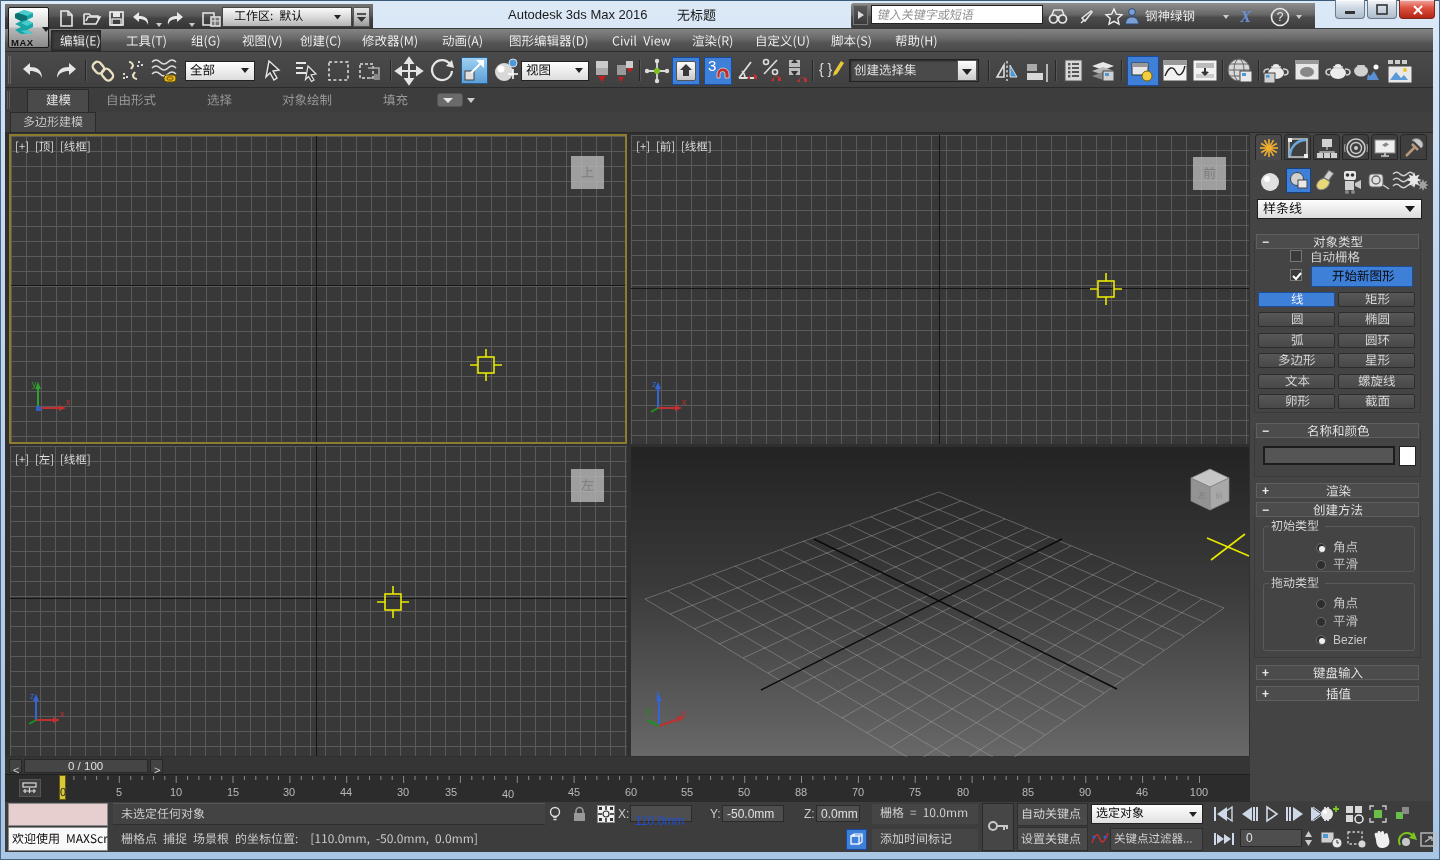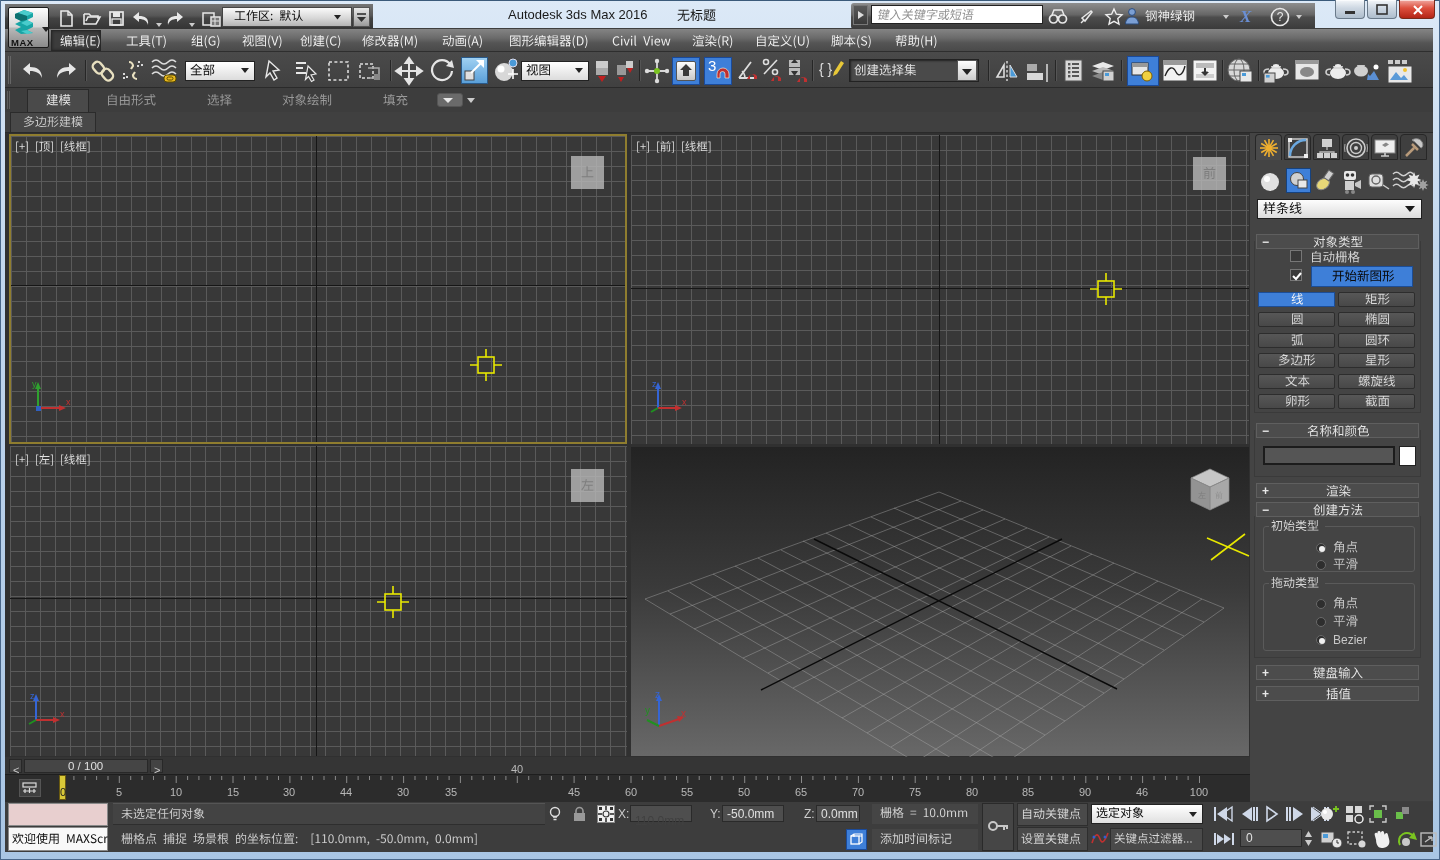--- a/index.html
+++ b/index.html
@@ -1105,29 +1105,29 @@
     </g>
   </svg>
 <div class="abs" style="left:47px;top:786px;width:30px;text-align:center;font:11px 'Liberation Sans';color:#b8b8b8">0</div>
 <div class="abs" style="left:104px;top:786px;width:30px;text-align:center;font:11px 'Liberation Sans';color:#b8b8b8">5</div>
 <div class="abs" style="left:161px;top:786px;width:30px;text-align:center;font:11px 'Liberation Sans';color:#b8b8b8">10</div>
 <div class="abs" style="left:218px;top:786px;width:30px;text-align:center;font:11px 'Liberation Sans';color:#b8b8b8">15</div>
 <div class="abs" style="left:274px;top:786px;width:30px;text-align:center;font:11px 'Liberation Sans';color:#b8b8b8">30</div>
 <div class="abs" style="left:331px;top:786px;width:30px;text-align:center;font:11px 'Liberation Sans';color:#b8b8b8">44</div>
 <div class="abs" style="left:388px;top:786px;width:30px;text-align:center;font:11px 'Liberation Sans';color:#b8b8b8">30</div>
 <div class="abs" style="left:445px;top:786px;width:30px;font:11px 'Liberation Sans';color:#b8b8b8">35</div>
-<div class="abs" style="left:502px;top:763px;width:30px;text-align:center;font:11px 'Liberation Sans';color:#b8b8b8">40</div>
+<div class="abs" style="left:502px;top:788px;width:30px;text-align:left;font:11px 'Liberation Sans';color:#b8b8b8">40</div>
 <div class="abs" style="left:559px;top:786px;width:30px;text-align:center;font:11px 'Liberation Sans';color:#b8b8b8">45</div>
 <div class="abs" style="left:616px;top:786px;width:30px;text-align:center;font:11px 'Liberation Sans';color:#b8b8b8">60</div>
 <div class="abs" style="left:672px;top:786px;width:30px;text-align:center;font:11px 'Liberation Sans';color:#b8b8b8">55</div>
 <div class="abs" style="left:729px;top:786px;width:30px;text-align:center;font:11px 'Liberation Sans';color:#b8b8b8">50</div>
-<div class="abs" style="left:786px;top:786px;width:30px;text-align:center;font:11px 'Liberation Sans';color:#b8b8b8">65</div>
+<div class="abs" style="left:786px;top:786px;width:30px;text-align:center;font:11px 'Liberation Sans';color:#b8b8b8">88</div>
 <div class="abs" style="left:843px;top:786px;width:30px;text-align:center;font:11px 'Liberation Sans';color:#b8b8b8">70</div>
 <div class="abs" style="left:900px;top:786px;width:30px;text-align:center;font:11px 'Liberation Sans';color:#b8b8b8">75</div>
-<div class="abs" style="left:957px;top:786px;width:30px;text-align:center;font:11px 'Liberation Sans';color:#b8b8b8">80</div>
+<div class="abs" style="left:957px;top:786px;width:30px;text-align:left;font:11px 'Liberation Sans';color:#b8b8b8">80</div>
 <div class="abs" style="left:1013px;top:786px;width:30px;text-align:center;font:11px 'Liberation Sans';color:#b8b8b8">85</div>
 <div class="abs" style="left:1070px;top:786px;width:30px;text-align:center;font:11px 'Liberation Sans';color:#b8b8b8">90</div>
 <div class="abs" style="left:1127px;top:786px;width:30px;text-align:center;font:11px 'Liberation Sans';color:#b8b8b8">46</div>
 <div class="abs" style="left:1184px;top:786px;width:30px;text-align:center;font:11px 'Liberation Sans';color:#b8b8b8">100</div>
 <div class="" style="left:59px;top:775px;width:7px;height:25px;background:#d8c838;border:1px solid #6a5a10"></div>
 <div class="abs" style="left:60px;top:786px;font:11px 'Liberation Sans';color:#222">0</div>
 <div class="" style="left:5px;top:802px;width:1428px;height:50px;background:#3d3d3d"></div>
 <div class="" style="left:8px;top:803px;width:100px;height:23px;background:#e8cfcf;border:1px solid #8a8a8a"></div>
 <div class="" style="left:8px;top:827px;width:100px;height:24px;background:#f8f8f8;border:1px solid #8a8a8a"></div>
 <svg class="t " style="left:12.0px;top:833.0px;" width="97" height="14">
@@ -1215,21 +1215,21 @@
       <rect x="1" y="12" width="3" height="3"></rect>
       <rect x="12" y="12" width="3" height="3"></rect>
       <rect x="7.2" y="0" width="1.6" height="4"></rect>
       <rect x="7.2" y="12" width="1.6" height="4"></rect>
       <rect x="0" y="7.2" width="4" height="1.6"></rect>
       <rect x="12" y="7.2" width="4" height="1.6"></rect>
     </g>
   </svg>
 <div class="abs" style="left:618px;top:807px;font:12px 'Liberation Sans';color:#ccc">X:</div>
 <div class="" style="left:630px;top:805px;width:62px;height:17px;background:#4e4e4e;border:1px solid #2a2a2a"></div>
-<div class="abs" style="left:635px;top:814px;font:12px 'Liberation Sans';color:#404040">110.0mm</div>
+<div class="abs" style="left:635px;top:814px;font:12px 'Liberation Sans';color:#1d4ed8">110.0mm</div>
 <div class="abs" style="left:710px;top:807px;font:12px 'Liberation Sans';color:#ccc">Y:</div>
 <div class="" style="left:722px;top:805px;width:62px;height:17px;background:#4e4e4e;border:1px solid #2a2a2a"></div>
 <div class="abs" style="left:727px;top:807px;font:12px 'Liberation Sans';color:#e0e0e0">-50.0mm</div>
 <div class="abs" style="left:804px;top:807px;font:12px 'Liberation Sans';color:#ccc">Z:</div>
 <div class="" style="left:816px;top:805px;width:44px;height:17px;background:#4e4e4e;border:1px solid #2a2a2a"></div>
 <div class="abs" style="left:821px;top:807px;font:12px 'Liberation Sans';color:#e0e0e0">0.0mm</div>
 <div class="" style="left:872px;top:804px;width:106px;height:20px;background:#454545"></div>
 <svg class="t " style="left:880.0px;top:807.0px;" width="90" height="14">
     <g fill="#d5d5d5" transform="translate(0,10.08) scale(0.01200)">
       <use href="#g6805" x="0"></use>

